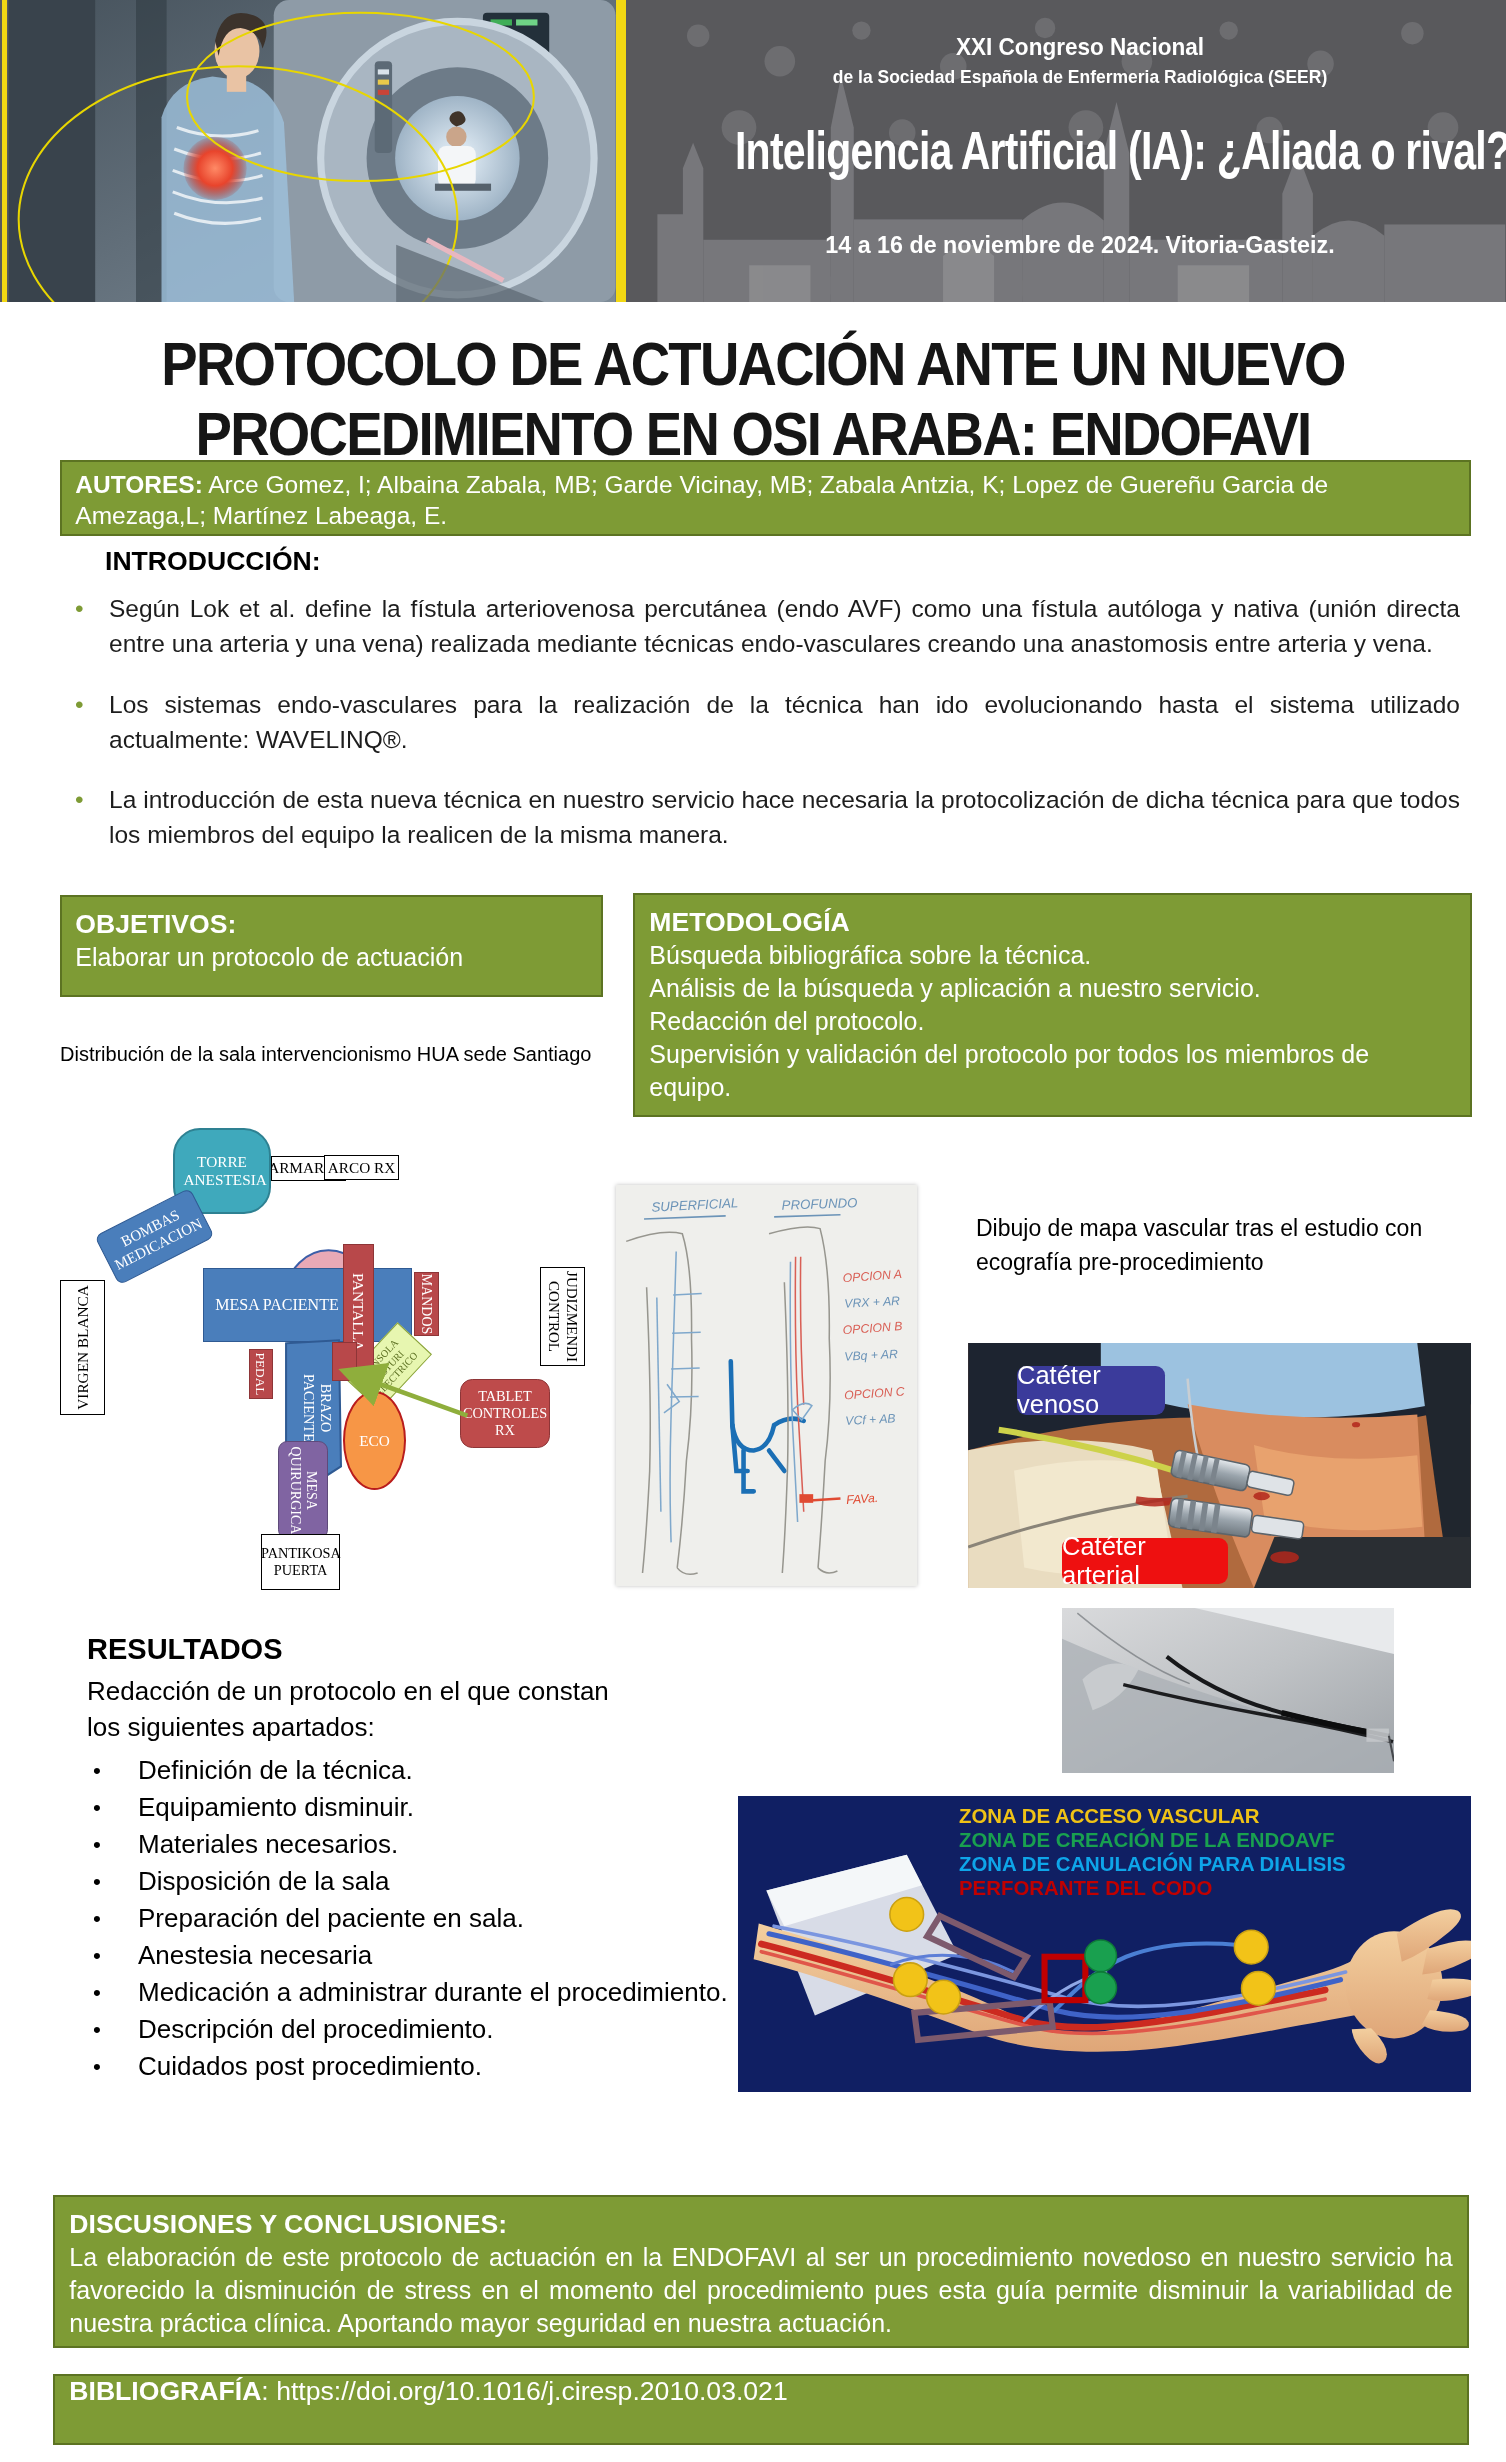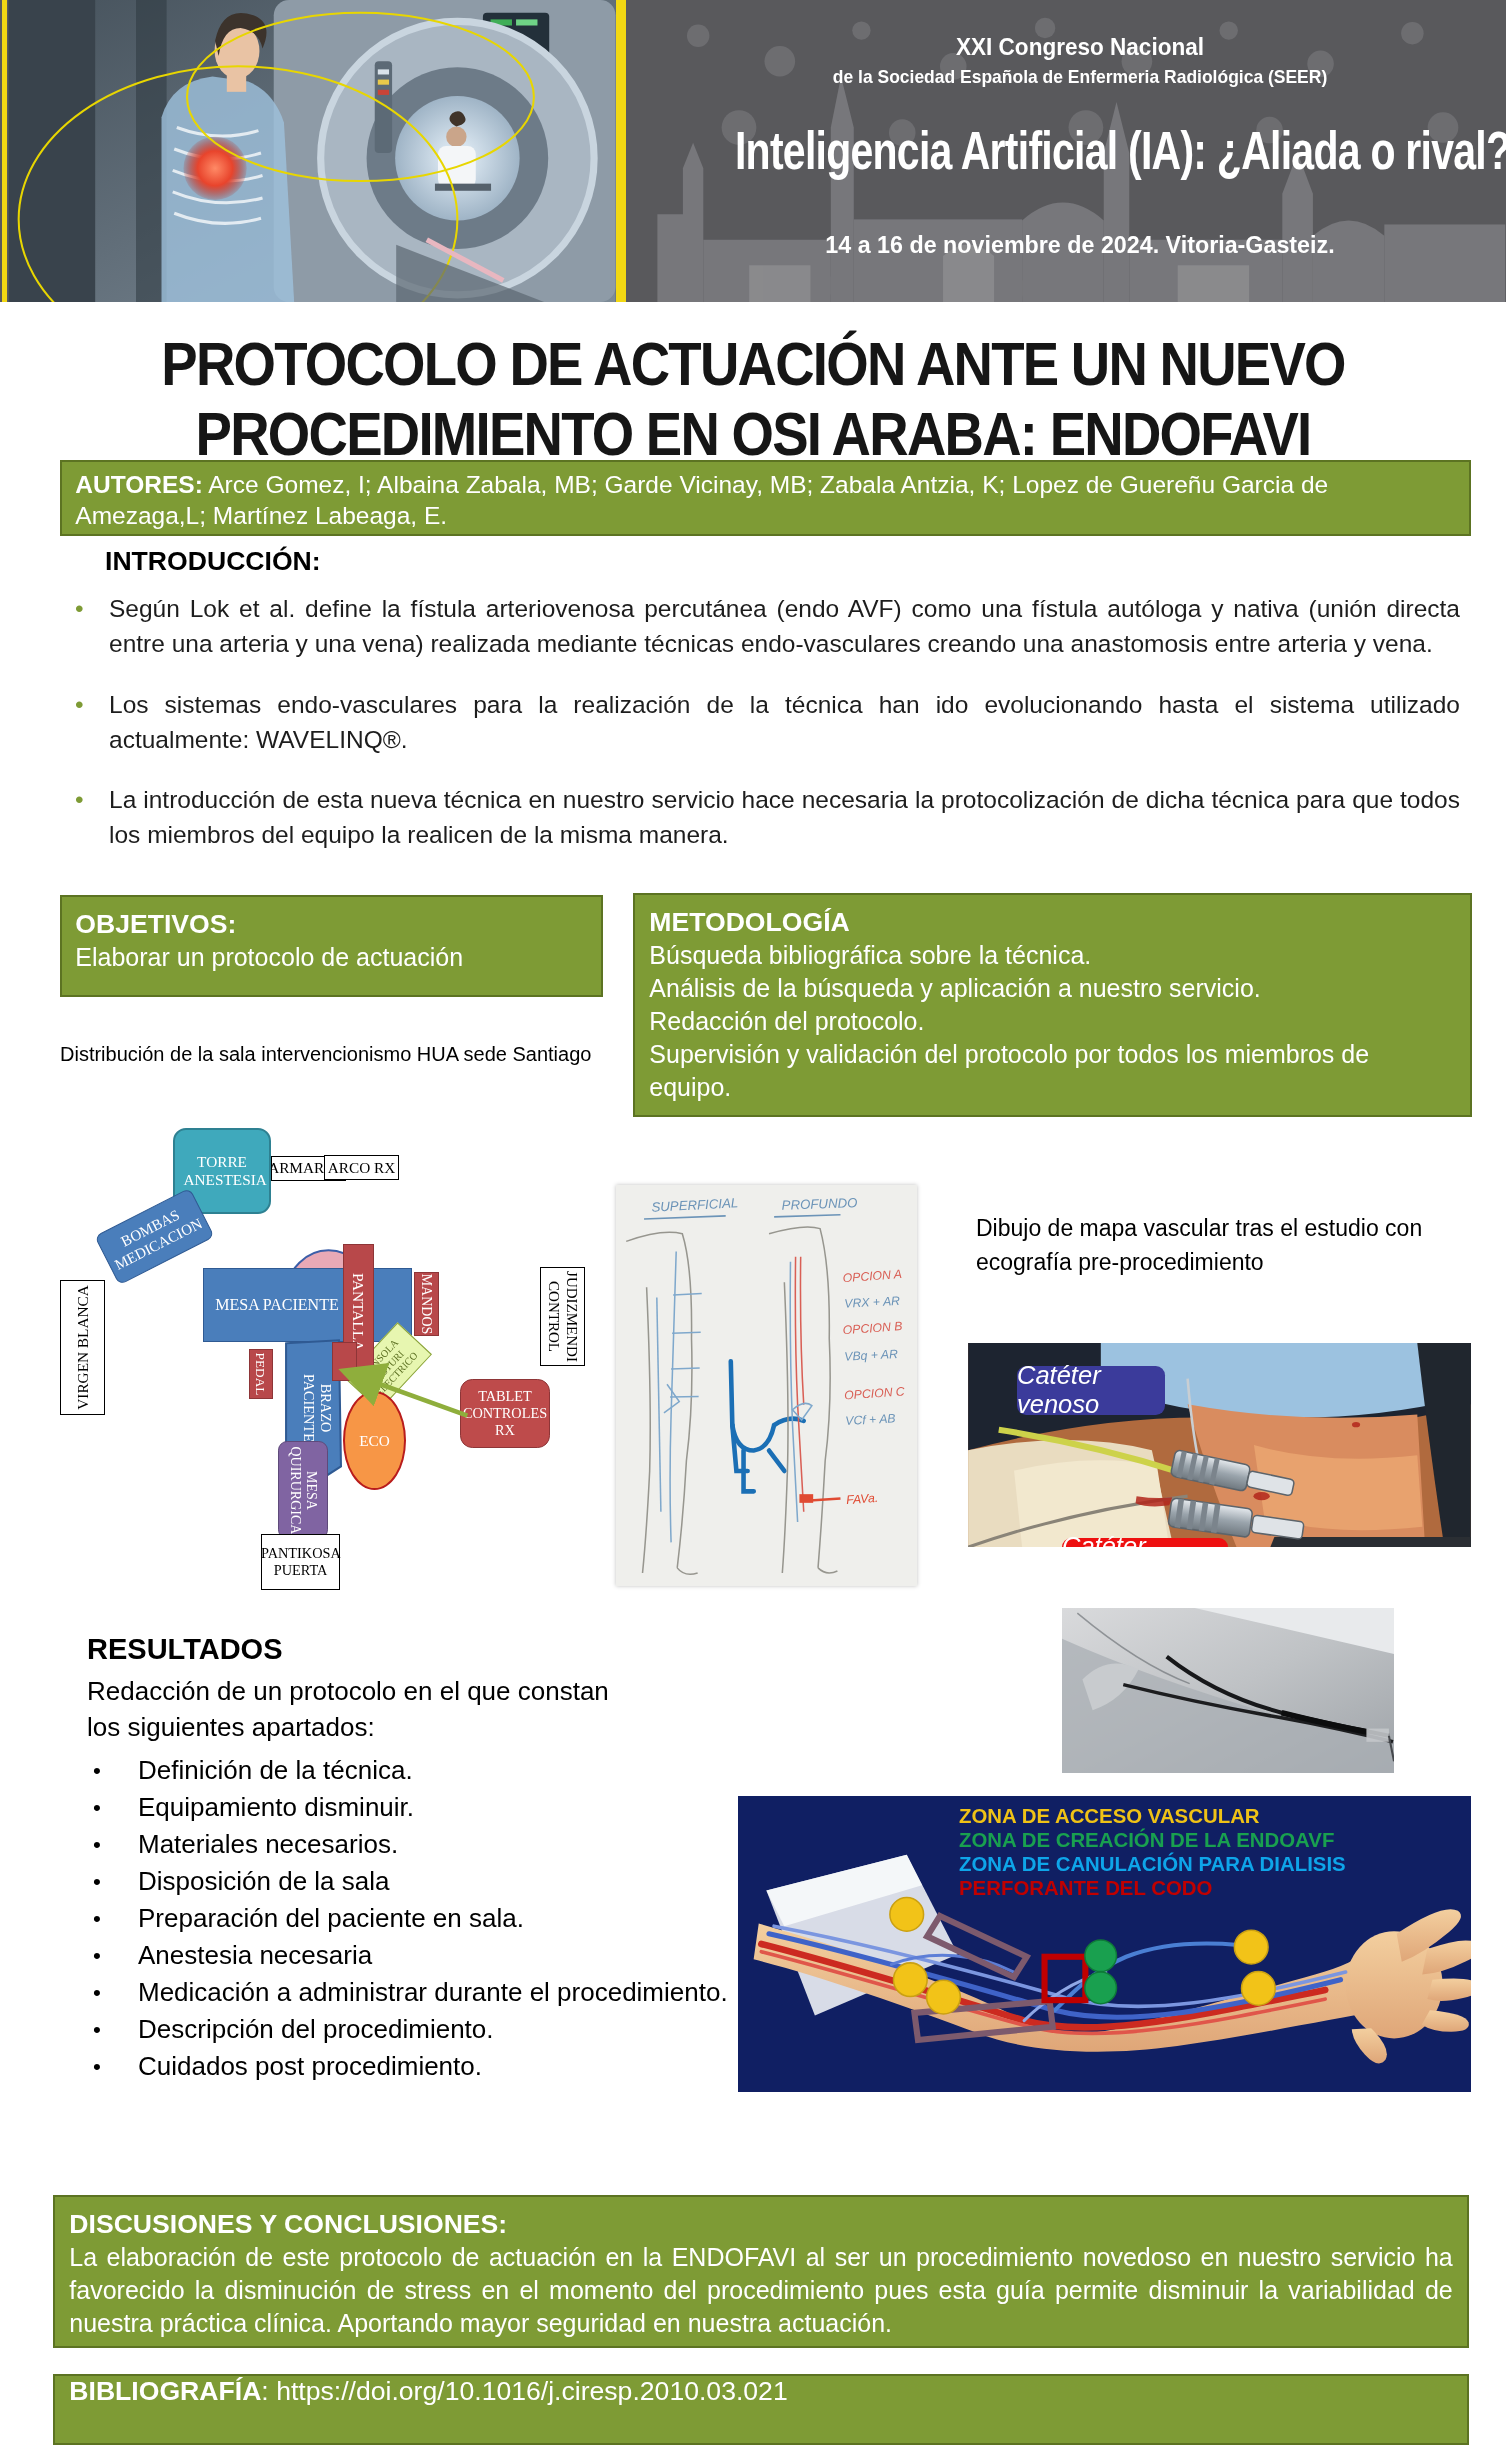--- a/index.html
+++ b/index.html
@@ -50,21 +50,21 @@
   
   .wlabel { background:#fff; border:1.5px solid #000; color:#000; font-family:"Liberation Serif",serif;
             font-size:15.3px; display:flex; align-items:center; justify-content:center; text-align:center;
             box-sizing:border-box; }
   .shape  { box-sizing:border-box; display:flex; align-items:center; justify-content:center;
             text-align:center; font-family:"Liberation Serif",serif; color:#fff; }
 
   .d-armarios { left:271px; top:1156px; width:75px; height:24.5px; }
   .d-arcolbl  { left:324px; top:1155px; width:75px; height:25px; }
   .d-torre { left:173px; top:1128px; width:98px; height:86px; background:#3FA9BC; border:2px solid #2E8192;
-             border-radius:13px; font-size:15.3px; line-height:18.4px; }
+             border-radius:27px; font-size:15.3px; line-height:18.4px; }
   .d-torre span { width:77px; }
   .d-bombas { left:101px; top:1209px; width:107px; height:55px; background:#4A7EBB; border:1.5px solid #2F5A93;
               border-radius:7.2px; transform:rotate(-27deg); font-size:15px; line-height:17.4px; }
   .d-virgen { left:15.3px; top:1325px; width:135px; height:45px; transform:rotate(-90deg); font-size:15.3px; }
   .d-mesa { left:203px; top:1268px; width:209px; height:74px; background:#4A7EBB; border:1.5px solid #2F5A93;
             font-size:16px; padding-right:61px; }
   .d-pantalla { left:343px; top:1244px; width:31px; height:135px; background:#B8484A; border:1.5px solid #8E3537; }
   .d-pantalla span { transform:rotate(90deg); white-space:nowrap; font-size:15.3px; }
   .d-redsq { left:332px; top:1342px; width:23px; height:37px; background:#B8484A; border:1.5px solid #8E3537; }
   .d-mandos { left:414px; top:1272px; width:24.5px; height:64px; background:#B8484A; border:1.5px solid #8E3537; }
@@ -85,21 +85,21 @@
              border-radius:9.2px; }
   .d-mesaq span { transform:rotate(90deg); width:92px; font-size:14px; line-height:16.4px; }
   .d-pantikosa { left:261px; top:1534px; width:79px; height:56px; font-size:14.3px; line-height:17.4px; }
 
   
   .sketch { left:616px; top:1185px; width:301px; height:401px; background:#EFEFEC; box-shadow:0 0 4.1px rgba(0,0,0,.25); }
   .map-cap { left:976px; font-size:23px; color:#000; }
   .mc1 { top:1215px; } .mc2 { top:1249px; }
 
   
-  .photo { left:968px; top:1343px; width:503px; height:204px; overflow:hidden; background:#e5e5e5;font-style:italic; }
+  .photo { left:968px; top:1343px; width:503px; height:245px; overflow:hidden; background:#e5e5e5; }
   .plabel { position:absolute; color:#fff; font-size:25.5px; display:flex; align-items:center;
             justify-content:center; border-radius:9.2px; }
   .pl-ven { left:49px;  top:22.5px;  width:148px; height:49px; background:#3B3B9B; }
   .pl-art { left:94px; top:195px; width:166px; height:46px; background:#EE1010; }
 
   
   .xray { left:1062px; top:1608px; width:332px; height:165px; overflow:hidden; }
 
   
   .armfig { left:738px; top:1796px; width:733px; height:296px; background:#101F63; overflow:hidden; }

